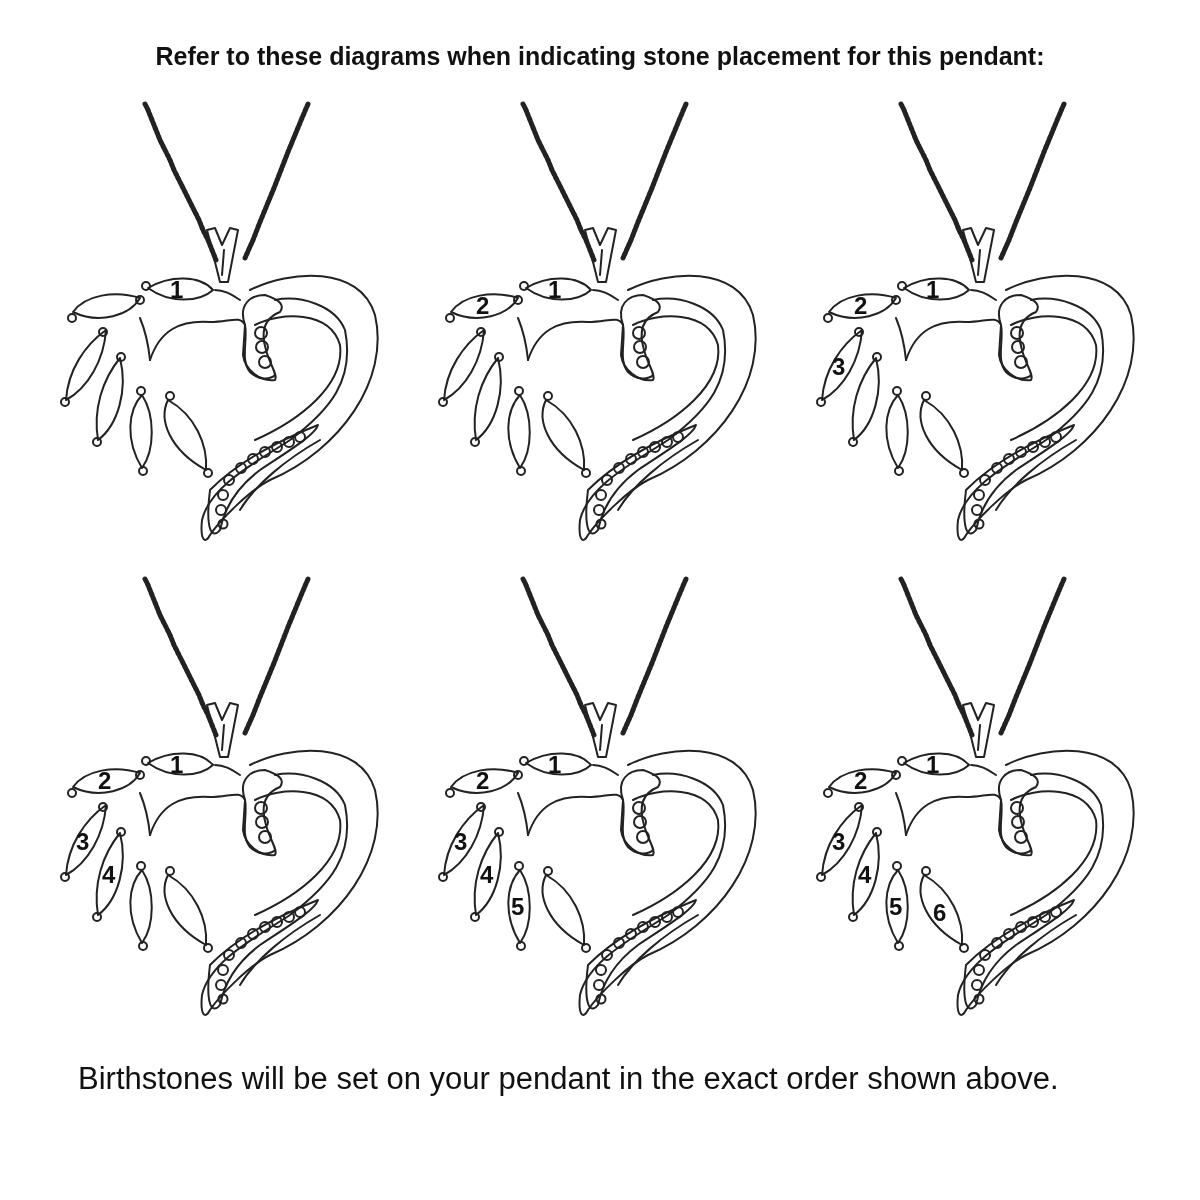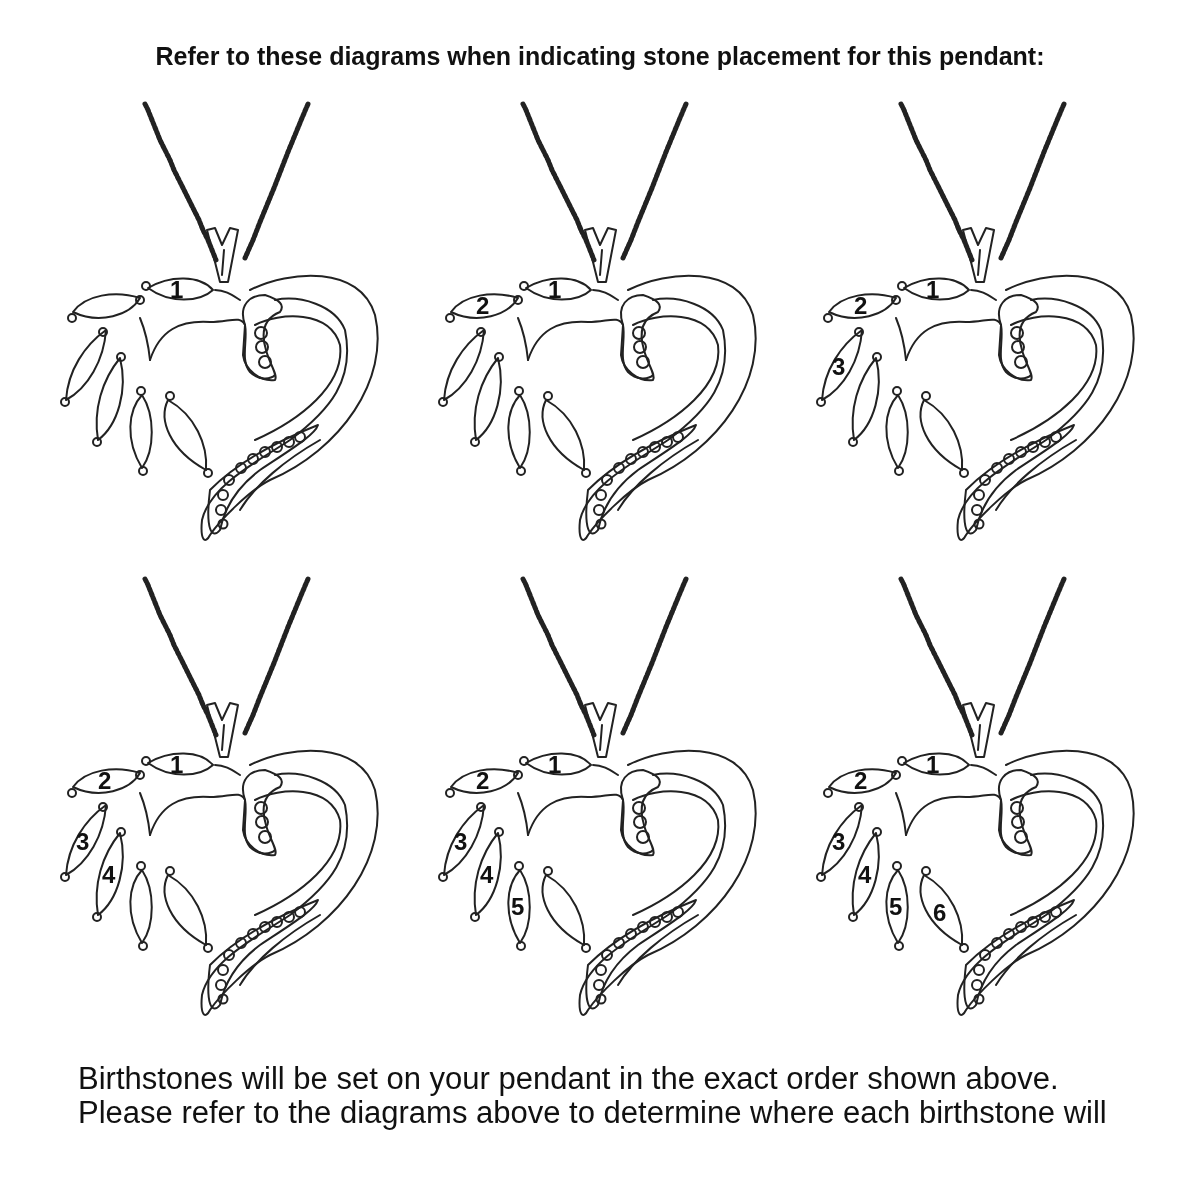--- a/index.html
+++ b/index.html
@@ -154,14 +154,13 @@
       <text class="num" x="36" y="285">3</text>
       <text class="num" x="62" y="318">4</text>
       <text class="num" x="93" y="350">5</text>
       <text class="num" x="137" y="356">6</text>
     </svg>
   </div>
 </div>
 
 <div class="footer">
   <p>Birthstones will be set on your pendant in the exact order shown above.</p>
-  <p>Please refer to the diagrams above to determine where each birthstone will</p>
 </div>
 
 </body></html>

